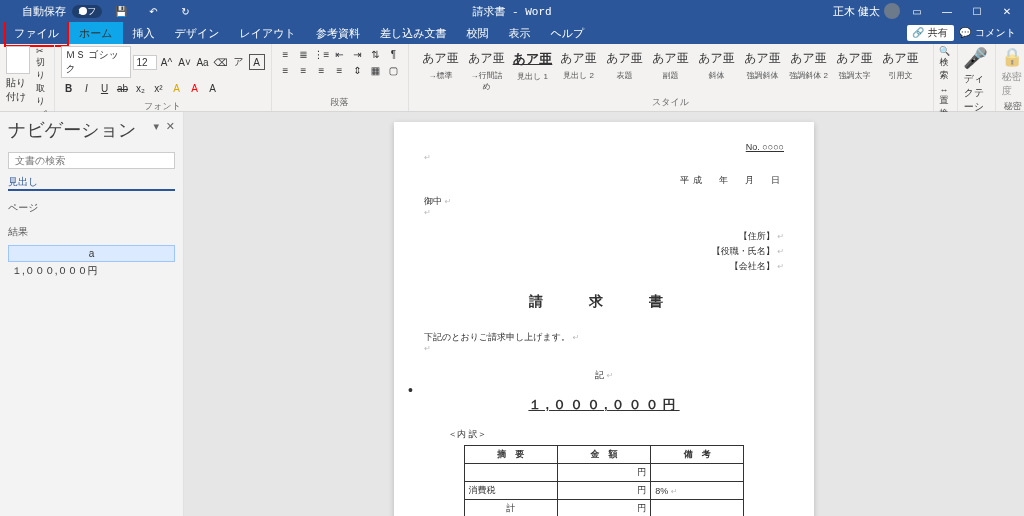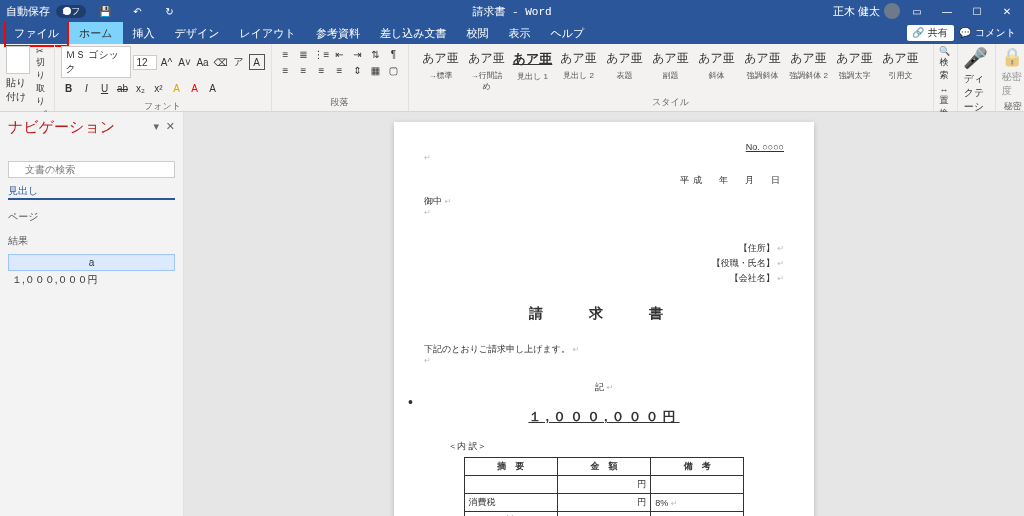--- a/index.html
+++ b/index.html
@@ -1,60 +1,60 @@
 <!DOCTYPE html>
 <html><head>
 <meta charset="utf-8">
 <style>
 * { margin: 0; padding: 0; box-sizing: border-box; font-family: "Yu Gothic UI", "Meiryo", sans-serif; }
 body { background: #f3f3f3; width: 1024px; height: 516px; overflow: hidden; }
 .titlebar { background: #2b579a; color: #fff; height: 22px; display: flex; align-items: center; font-size: 11px; position: relative; }
-.titlebar .left { display: flex; align-items: center; gap: 6px; padding-left: 6px; }
+.titlebar .left { display: flex; align-items: center; gap: 6px; padding-left: 22px; }
 .titlebar .autosave { background: #1e3e6e; border-radius: 8px; padding: 0 6px; font-size: 9px; }
 .toggle { width: 20px; height: 10px; background: #888; border-radius: 5px; position: relative; }
 .toggle::after { content: ""; width: 8px; height: 8px; background: #fff; border-radius: 50%; position: absolute; top: 1px; left: 1px; }
 .titlebar .center { position: absolute; left: 50%; transform: translateX(-50%); font-family: Liberation Mono, monospace; }
 .titlebar .right { margin-left: auto; display: flex; align-items: center; gap: 4px; padding-right: 4px; }
 .avatar { width: 16px; height: 16px; border-radius: 50%; background: #6c7a8c; display: inline-block; }
 .winbtn { width: 26px; text-align: center; font-size: 10px; }
 .ribbon-tabs { background: #2b579a; color: #fff; height: 22px; display: flex; align-items: center; font-size: 11px; padding-left: 4px; }
 .tab { padding: 0 10px; height: 22px; display: flex; align-items: center; }
 .tab.file { border: 2px solid red; padding: 12px 8px; }
-.tab.active { background: #7dd3fc; color: #333; }
+.tab.active { background: #0ea5e9; color: #333; }
 .ribbon-tabs .spacer { flex: 1; }
 .share-btn { background: #fff; color: #333; border-radius: 2px; padding: 1px 6px; font-size: 10px; margin-right: 6px; }
 .comment-btn { color: #fff; font-size: 10px; margin-right: 8px; }
 .ribbon { background: #f3f2f1; border-bottom: 1px solid #d6d6d6; height: 68px; display: flex; font-size: 10px; color: #333; }
 .group { border-right: 1px solid #e1e1e1; padding: 2px 6px; display: flex; flex-direction: column; justify-content: space-between; }
 .group-label { text-align: center; font-size: 9px; color: #666; padding-top: 2px; }
 .clipboard-big { display: flex; flex-direction: column; align-items: center; gap: 2px; }
 .font-group .row { display: flex; align-items: center; gap: 2px; margin-bottom: 2px; }
 .font-name { border: 1px solid #ccc; padding: 1px 4px; font-size: 10px; width: 70px; background: #fff; }
 .font-size { border: 1px solid #ccc; padding: 1px 3px; font-size: 10px; width: 24px; background: #fff; }
 .fmt-btn { width: 16px; height: 16px; display: flex; align-items: center; justify-content: center; font-size: 10px; border: 1px solid transparent; }
 .styles-gallery { display: flex; gap: 6px; padding: 4px 6px 0 6px; flex: 1; }
 .style-item { width: 40px; text-align: center; font-size: 10px; }
 .style-item .preview { font-size: 12px; border-bottom: 1px solid transparent; }
 .style-item.title .preview { font-weight: bold; font-size: 13px; text-decoration: underline; }
 .style-item .lbl { font-size: 8px; color: #555; margin-top: 2px; }
 .workspace { display: flex; height: calc(516px - 112px); }
 .nav-pane { width: 184px; background: #f3f3f3; border-right: 1px solid #e1e1e1; padding: 6px 8px; font-size: 11px; position: relative; }
-.nav-title { font-size: 15px; color: #b91c1c; margin-bottom: 24px; }
+.nav-title { font-size: 18px; color: #404040; margin-bottom: 10px; }
 .nav-close { position: absolute; right: 8px; top: 8px; font-size: 11px; color: #666; }
-.nav-search { width: 100%; border: 1px solid #ccc; padding: 2px 16px; font-size: 10px; background: #fff; margin-bottom: 6px; }
+.nav-search { width: 100%; border: 1px solid #ccc; padding: 2px 6px; font-size: 10px; background: #fff; margin-bottom: 6px; }
 .nav-tabs { display: flex; gap: 10px; font-size: 10px; color: #555; margin-bottom: 6px; flex-direction: column; }
 .nav-tabs .sel { color: #2b579a; border-bottom: 2px solid #2b579a; }
 .nav-item { font-size: 10px; padding: 2px 4px; color: #333; }
 .nav-item.sel { background: #dbeafe; border: 1px solid #9ec5fe; }
 .doc-area { flex: 1; background: #e6e6e6; display: flex; justify-content: center; padding-top: 10px; overflow: hidden; }
 .page { background: #fff; width: 420px; height: 560px; box-shadow: 0 2px 6px rgba(0,0,0,0.2); padding: 20px 30px; font-size: 9px; font-family: "MS Gothic", monospace; color: #333; position: relative; }
 .page .no { text-align: right; text-decoration: underline; }
 .page .date { text-align: right; margin-top: 12px; letter-spacing: 4px; }
 .page .onchu { margin-top: 8px; }
-.page .sender { text-align: right; margin-top: 24px; line-height: 1.6; }
+.page .sender { text-align: right; margin-top: 12px; line-height: 1.6; }
 .page .doc-title { text-align: center; font-size: 14px; letter-spacing: 16px; font-weight: bold; margin-top: 20px; }
 .page .intro { margin-top: 20px; }
 .page .ki { text-align: center; margin-top: 16px; }
 .page .amount { text-align: center; margin-top: 14px; font-size: 13px; letter-spacing: 4px; text-decoration: underline; font-weight: bold; }
 .page .bullet { position: absolute; left: 14px; font-size: 14px; }
 .page .section { margin-top: 14px; }
 .page table { border-collapse: collapse; width: 78%; margin: 4px auto 4px auto; font-size: 9px; }
 .page th, .page td { border: 1px solid #333; padding: 2px 4px; text-align: center; height: 18px; }
 .mark { color: #bbb; font-size: 8px; }
 </style>

